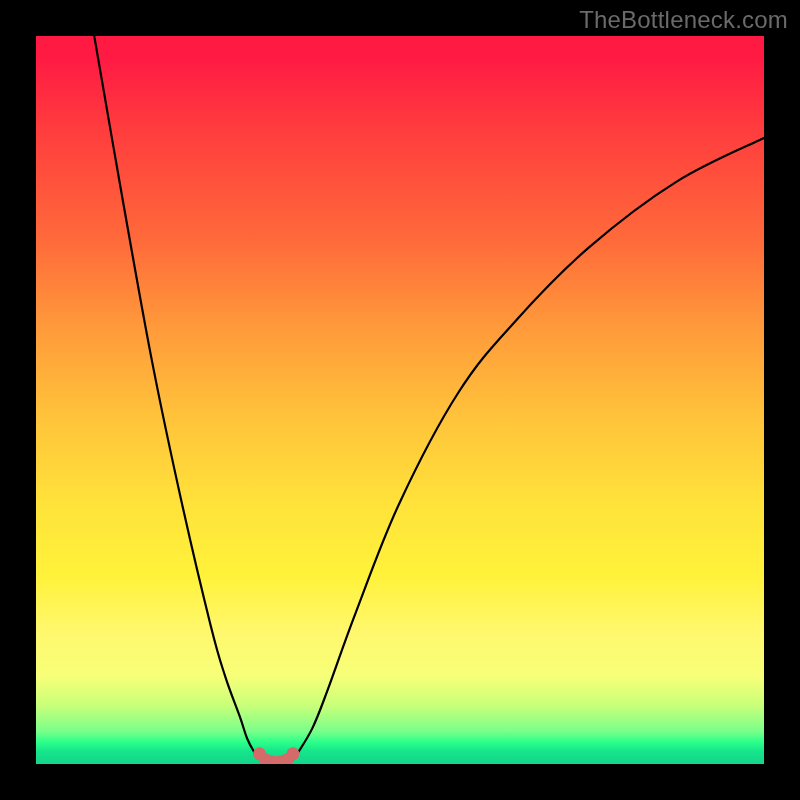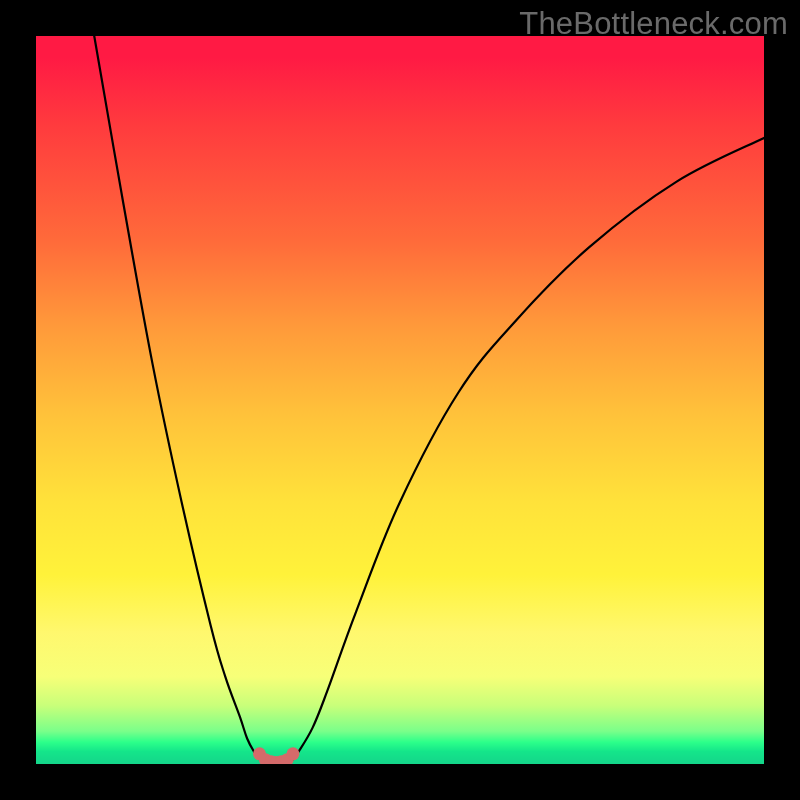--- a/index.html
+++ b/index.html
@@ -50,21 +50,21 @@
       #2cff8a 97%,
       #14e58a 98.3%,
       #14d58a 100%
     );
   }
   .watermark {
     position: absolute;
     top: 6px;
     right: 12px;
     color: #6a6a6a;
-    font-size: 31px;
+    font-size: 24px;
     font-weight: 500;
     letter-spacing: 0.2px;
   }
   svg.curve {
     position: absolute;
     left: 0;
     top: 0;
     width: 100%;
     height: 100%;
   }

